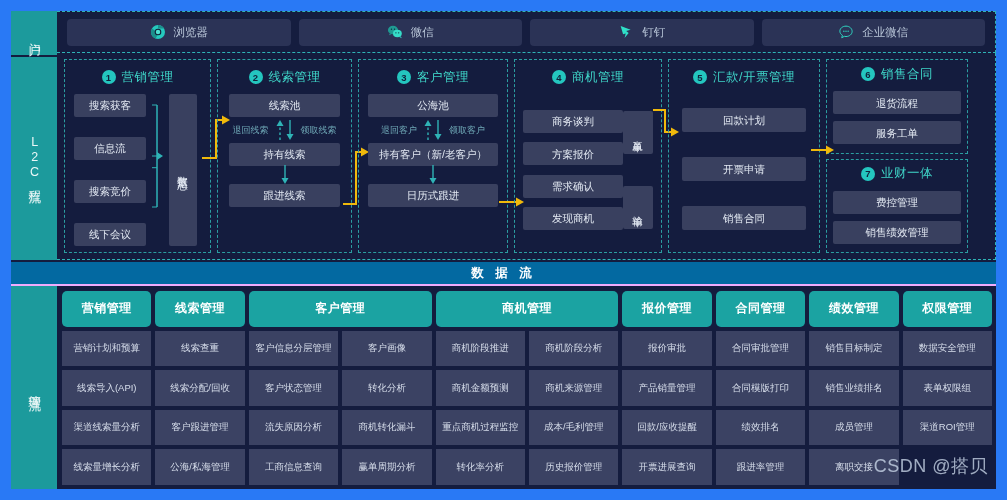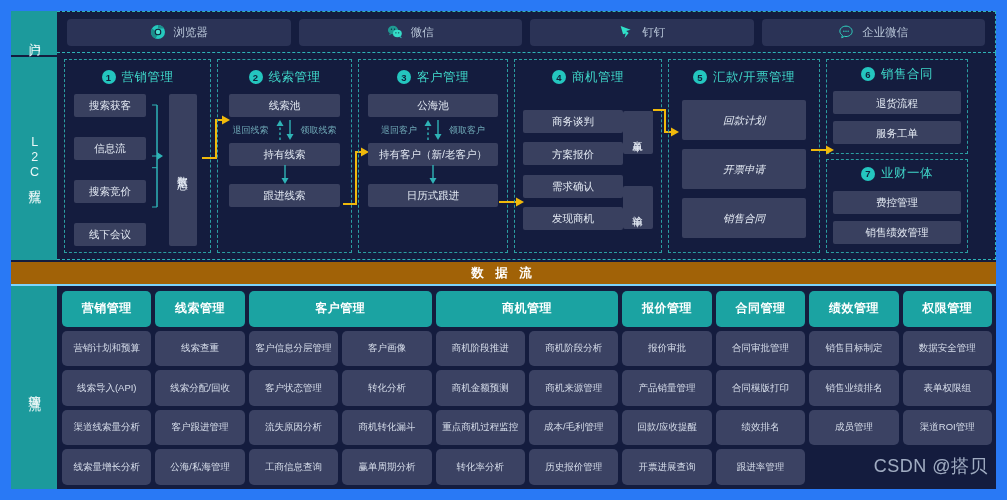--- a/index.html
+++ b/index.html
@@ -93,59 +93,59 @@
   
   .s4 { width: 148px; }
   .s4-inner { flex: 1; display: flex; gap: 0; padding: 16px 3px; }
   .s4-col { flex: 1; display: flex; flex-direction: column; justify-content: space-between; }
   .s4-wl { width: 30px; display: flex; flex-direction: column; justify-content: space-between; padding: 1px 0; }
   .s4-wl .box { height: 43px; writing-mode: vertical-rl; text-orientation: upright; letter-spacing: 1px; }
 
   
   .s5 { width: 152px; }
   .s5-inner { flex: 1; display: flex; flex-direction: column; justify-content: space-around; padding: 2px 8px 4px; }
-  .s5-inner .box { height: 40px; font-style: italic; }
+  .s5-inner .box { height: 24px; }
 
   
   .s67 { width: 142px; border: none; margin: 0 3px; display: flex; flex-direction: column; gap: 5px; padding: 0; }
   .subst { border: 1px dashed #2b9ea1; padding: 3px 6px 5px; display: flex; flex-direction: column; flex: 1; }
   .subst .stage-head { height: 22px; margin-bottom: 3px; }
   .subst-body { flex: 1; display: flex; flex-direction: column; justify-content: space-evenly; gap: 4px; }
   .subst-body .box { height: 23px; }
 
   
   .oarrow { position: absolute; pointer-events: none; }
 
   
   .data-band {
-    height: 26px; background: #a16207; color: #ffffff;
+    height: 26px; background: #0369a1; color: #ffffff;
     display: flex; align-items: center; justify-content: center;
     font-size: 12.5px; letter-spacing: 4px; font-weight: 600;
-    border-top: 2px solid #141c3e; border-bottom: 2px solid #7dd3fc;
+    border-top: 2px solid #141c3e; border-bottom: 2px solid #f0abfc;
   }
 
   
   .bottom-region { flex: 1; display: flex; }
   .side-mgmt { flex: 1; }
   .grid-wrap { flex: 1; padding: 5px 4px 4px 5px; display: flex; flex-direction: column; min-width: 0; }
   .grid {
     flex: 1;
     display: grid;
     grid-template-columns: repeat(10, 1fr);
     grid-auto-rows: 1fr;
     gap: 4px;
   }
   .hcell {
     background: #1ba3a2; color: #fff; border-radius: 5px;
     display: flex; align-items: center; justify-content: center;
     font-size: 12px; font-weight: 600; letter-spacing: .5px;
   }
   .span2 { grid-column: span 2; }
   .cell {
-    background: #3b4263; color: #d8dfec; border-radius: 5px;
+    background: #3b4263; color: #d8dfec; border-radius: 0;
     display: flex; align-items: center; justify-content: center;
     font-size: 9.5px; text-align: center; line-height: 1.1; padding: 1px 2px;
   }
 
   .watermark {
     position: absolute; right: 8px; bottom: 11px;
     color: rgba(215,228,245,.72); font-size: 18px; letter-spacing: .5px;
     pointer-events: none;
   }
 </style>
@@ -412,18 +412,19 @@
           <div class="cell">成员管理</div>
           <div class="cell">渠道ROI管理</div>
           <div class="cell">线索量增长分析</div>
           <div class="cell">公海/私海管理</div>
           <div class="cell">工商信息查询</div>
           <div class="cell">赢单周期分析</div>
           <div class="cell">转化率分析</div>
           <div class="cell">历史报价管理</div>
           <div class="cell">开票进展查询</div>
           <div class="cell">跟进率管理</div>
+          <div class="cell">离职交接</div>
         </div>
     </div>
   </div>
 
   <div class="watermark">CSDN @搭贝</div>
 </div>
 
 </body></html>

